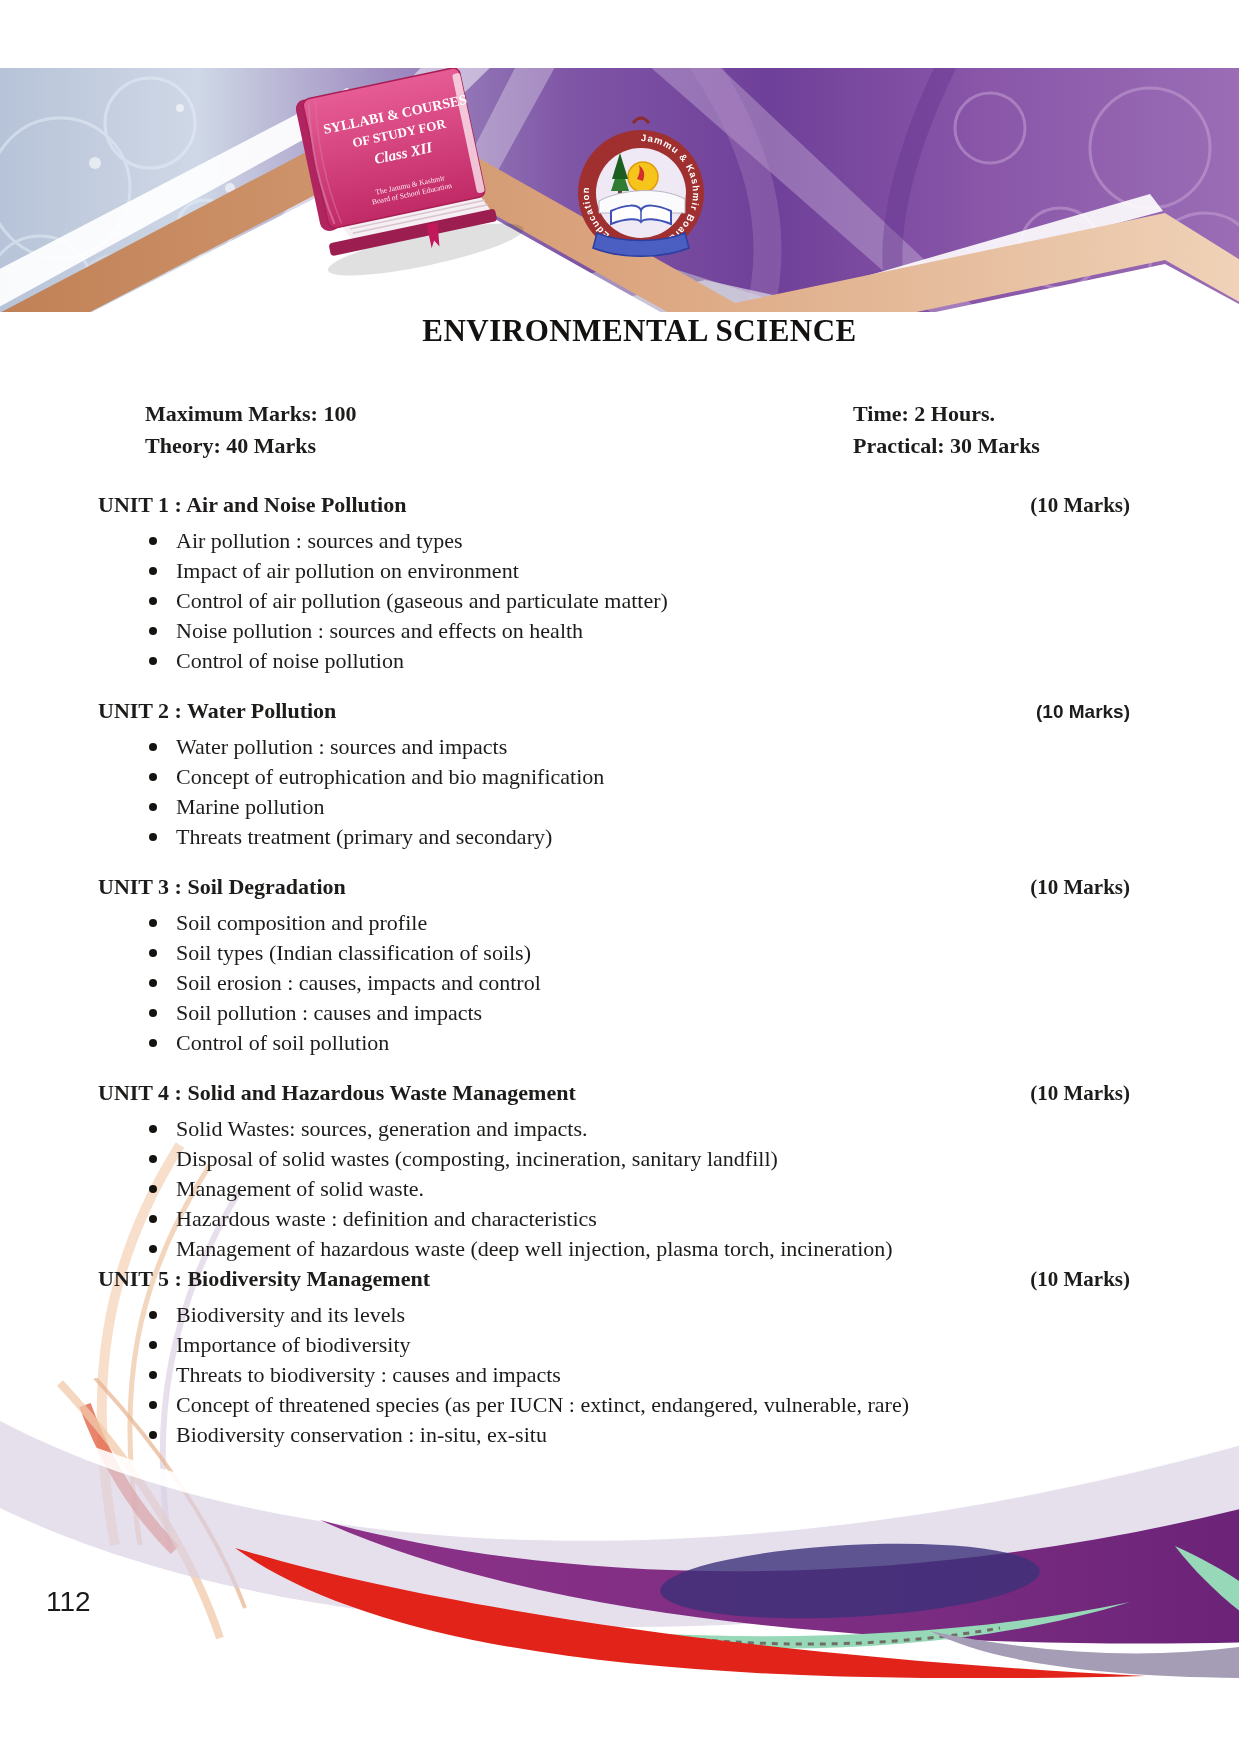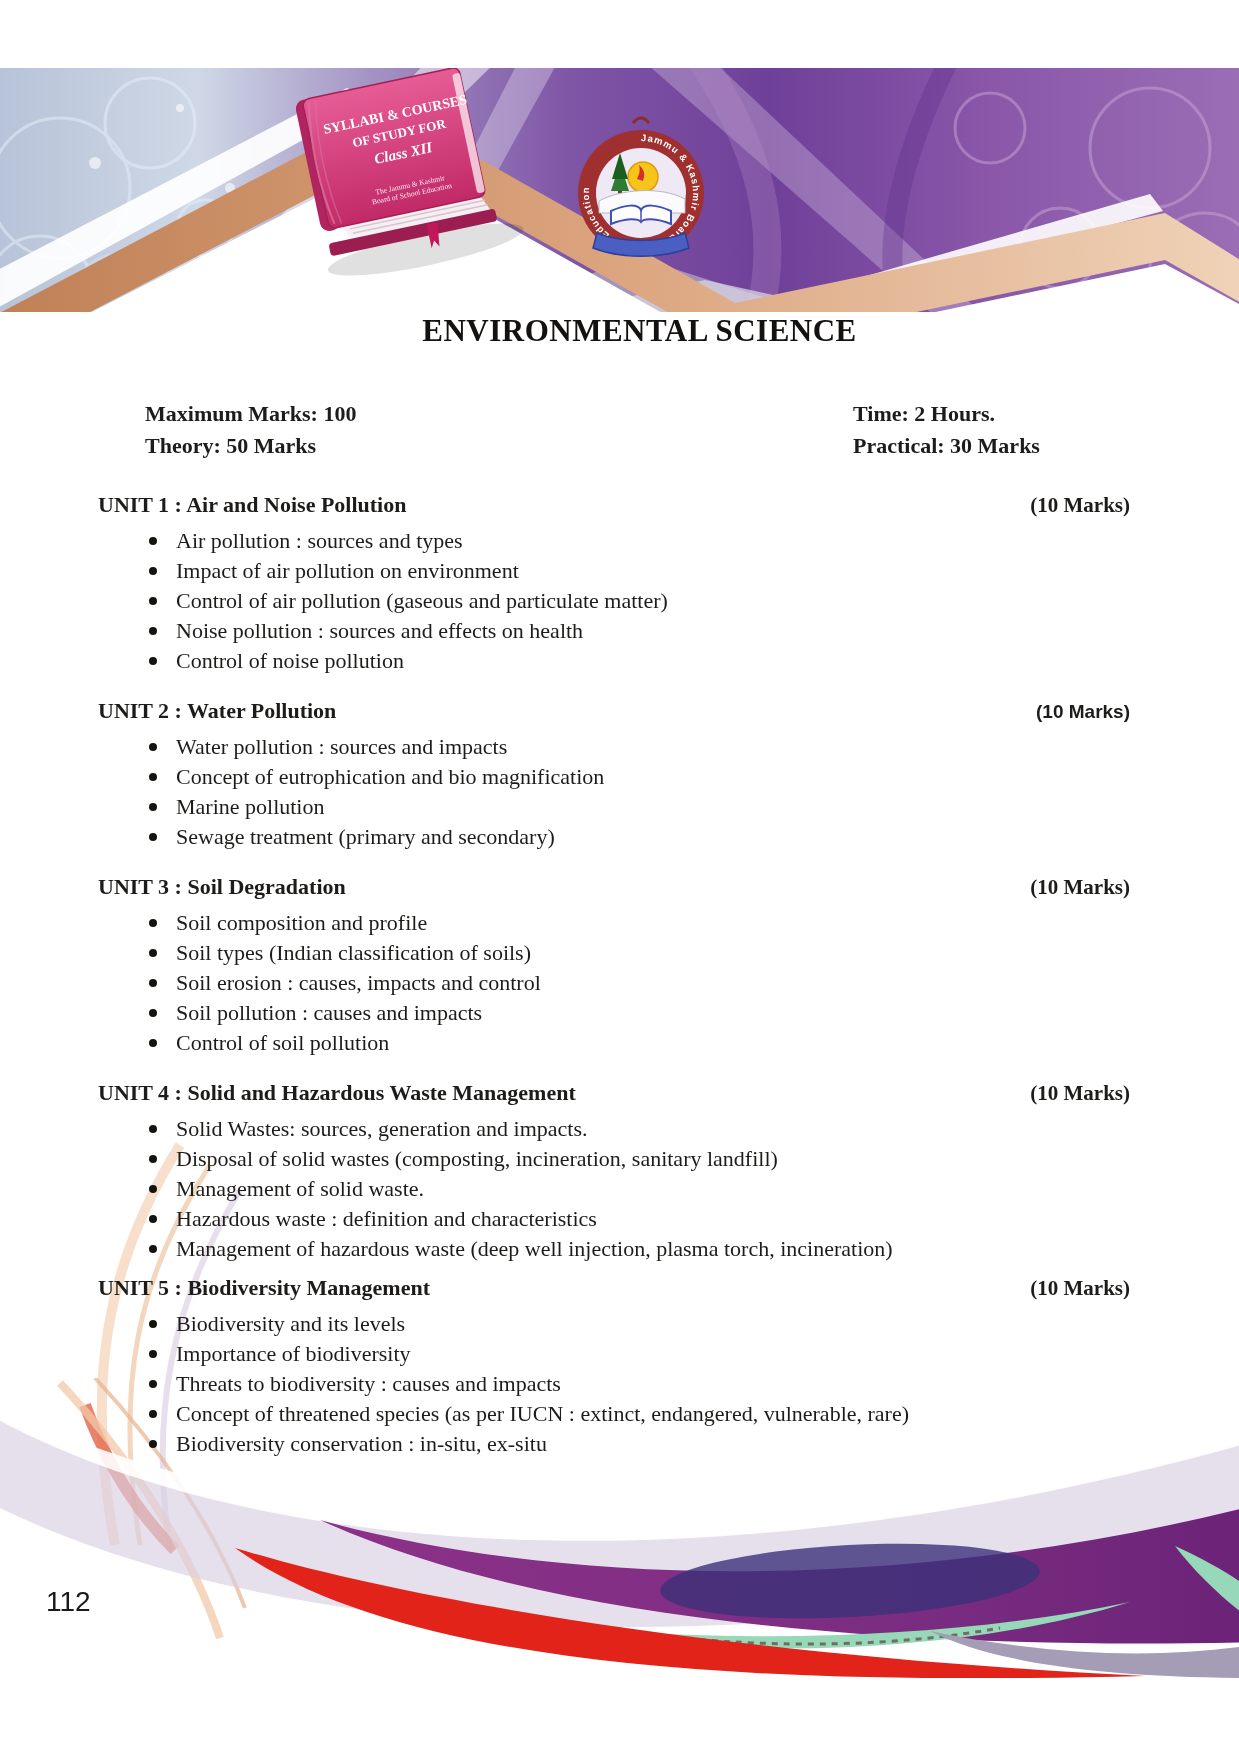--- a/index.html
+++ b/index.html
@@ -10,21 +10,21 @@
   .banner svg{display:block;width:100%;height:100%;}
   
   .title{position:absolute;top:313px;left:0;width:100%;text-align:center;
          font-size:31px;font-weight:bold;letter-spacing:.5px;color:#141210;padding-left:20px;}
   
   .exam-left{position:absolute;top:398px;left:145px;font-size:22px;font-weight:bold;line-height:32px;}
   .exam-right{position:absolute;top:398px;left:853px;font-size:22px;font-weight:bold;line-height:32px;}
   
   .units{position:absolute;top:492px;left:98px;width:1032px;z-index:3;}
   .unit{margin:0 0 22px 0;}
-  .unit.tight{margin-bottom:11px;}
+  .unit.tight{margin-bottom:2px;}
   .uhead{display:flex;justify-content:space-between;align-items:baseline;
          font-size:22px;font-weight:bold;line-height:25px;margin-bottom:8px;}
   .uhead .marks{font-size:21px;}
   .uhead .marks.sans{font-family:"Liberation Sans",sans-serif;font-size:19px;}
   .unit ul{margin:0;padding:0;list-style:none;font-family:Liberation Serif, serif;}
   .unit li{display:flex;align-items:flex-start;font-size:22px;line-height:30px;}
   .dot{flex:none;width:8px;height:8px;border-radius:50%;background:#15130f;margin:11px 19px 0 51px;}
   
   .left-swirl{position:absolute;top:1130px;left:20px;width:270px;height:430px;z-index:1;}
   .footer-art{position:absolute;top:1378px;left:0;width:1239px;height:300px;z-index:2;}
@@ -142,21 +142,21 @@
         </g>
         <path d="M-44,40 C-20,50 20,50 44,40 L48,55 C20,66 -20,66 -48,55 Z" fill="#4a5fc1" stroke="#2c3e9e" stroke-width="1.5"></path>
       </g>
     </svg>
   </div>
 
   <div class="title">ENVIRONMENTAL SCIENCE</div>
 
   <div class="exam-left">
     <div>Maximum Marks: 100</div>
-    <div>Theory: 50 Marks</div>
+    <div>Theory: 40 Marks</div>
   </div>
   <div class="exam-right">
     <div>Time: 2 Hours.</div>
     <div>Practical: 30 Marks</div>
   </div>
 
   <div class="units">
 
     <div class="unit">
       <div class="uhead">
@@ -200,21 +200,21 @@
         <li>
             <span class="dot"></span>
             <span>Concept of eutrophication and bio magnification</span>
           </li>
         <li>
             <span class="dot"></span>
             <span>Marine pollution</span>
           </li>
         <li>
             <span class="dot"></span>
-            <span>Sewage treatment (primary and secondary)</span>
+            <span>Threats treatment (primary and secondary)</span>
           </li>
       </ul>
     </div>
 
     <div class="unit">
       <div class="uhead">
         <span>UNIT 3 : Soil Degradation</span>
         <span class="marks">(10 Marks)</span>
       </div>
       <ul>

